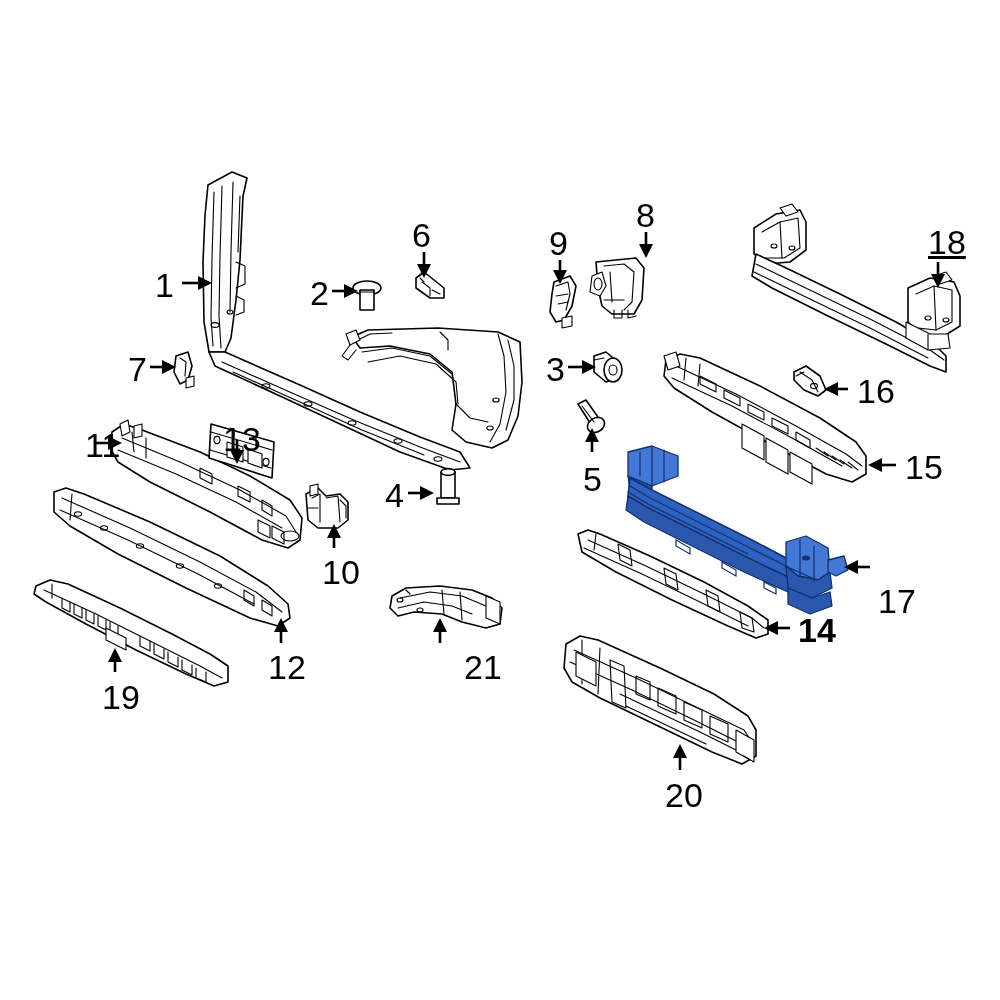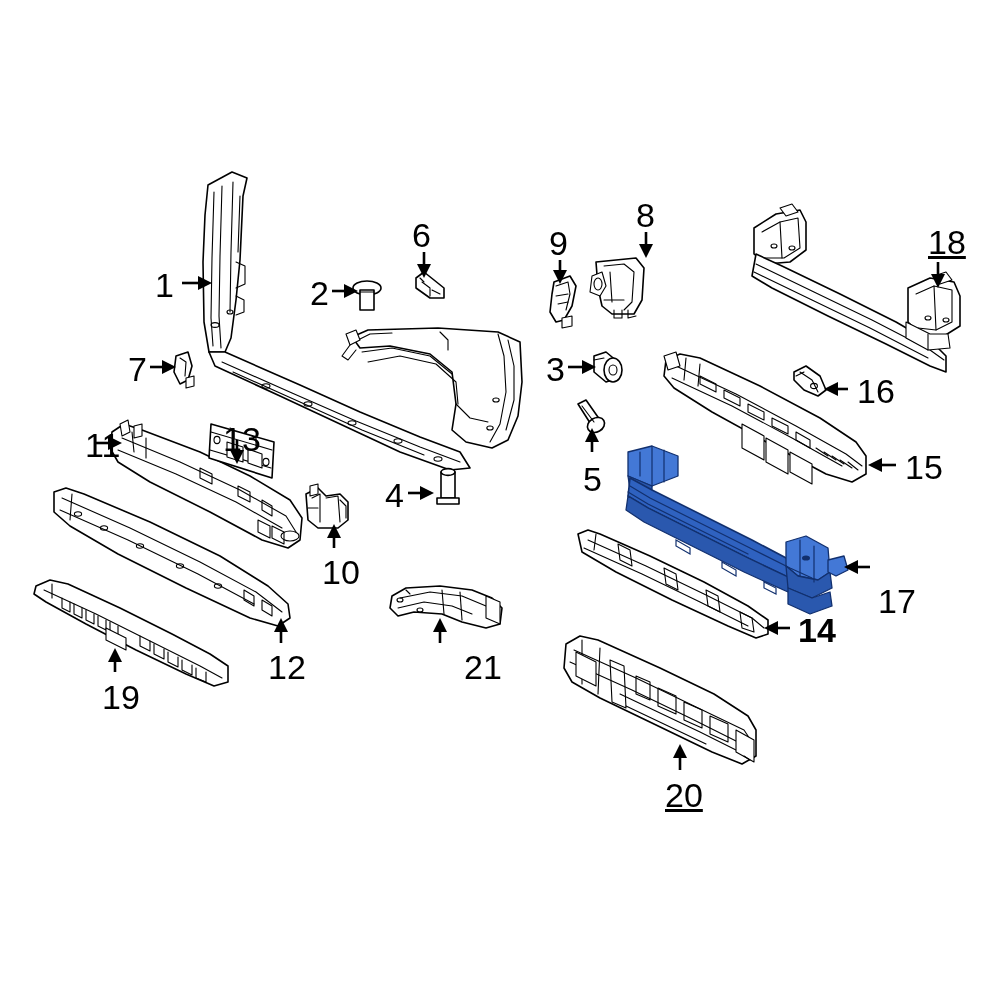--- a/index.html
+++ b/index.html
@@ -456,16 +456,16 @@
   <div class="callout-label" style="left:322px; top:555px; font-size:34px;">10</div>
   <div class="callout-label" style="left:56px;  top:428px; font-size:34px;margin-left:29px;">11</div>
   <div class="callout-label" style="left:268px; top:650px; font-size:34px;">12</div>
   <div class="callout-label" style="left:223px; top:405px; font-size:34px;margin-top:17px;">13</div>
   <div class="callout-label" style="left:798px; top:613px; font-size:34px;font-weight:bold;">14</div>
   <div class="callout-label" style="left:905px; top:450px; font-size:34px;">15</div>
   <div class="callout-label" style="left:857px; top:374px; font-size:34px;text-align:right;">16</div>
   <div class="callout-label" style="left:878px; top:552px; font-size:34px;margin-top:32px;">17</div>
   <div class="callout-label" style="left:928px; top:225px; font-size:34px;text-decoration:underline;">18</div>
   <div class="callout-label" style="left:102px; top:680px; font-size:34px;">19</div>
-  <div class="callout-label" style="left:665px; top:778px; font-size:34px;text-decoration:underline;">20</div>
+  <div class="callout-label" style="left:665px; top:778px; font-size:34px;">20</div>
   <div class="callout-label" style="left:424px; top:650px; font-size:34px;margin-left:40px;">21</div>
 
 </div>
 
 </body></html>

